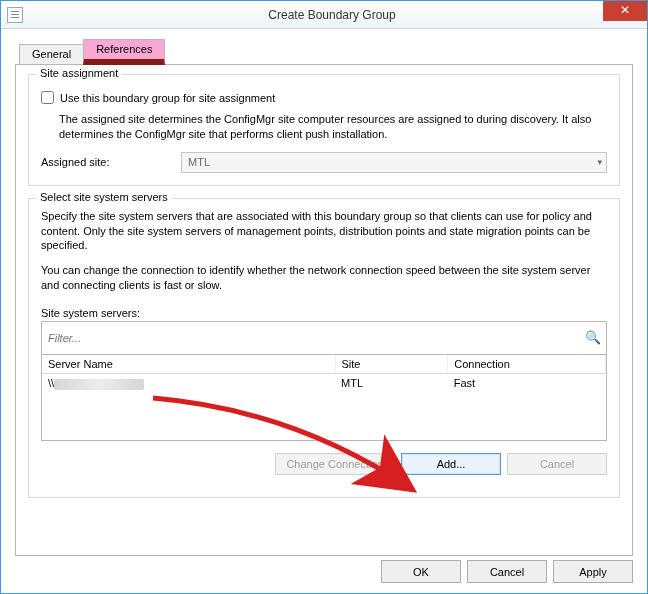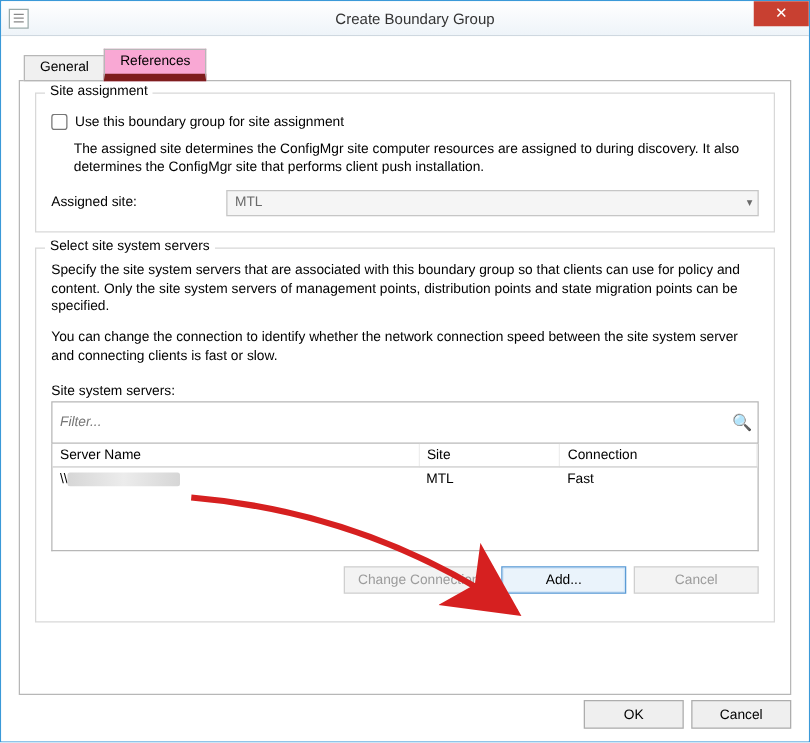--- a/index.html
+++ b/index.html
@@ -303,20 +303,21 @@
           <button class="std highlight">Add...</button>
           <button class="std" disabled="">Cancel</button>
         </div>
       </div>
 
     </div>
 
     <div class="dlgbuttons">
       <button class="dlg">OK</button>
       <button class="dlg">Cancel</button>
+      <button class="dlg">Apply</button>
     </div>
   </div>
 
   <svg class="arrow" style="left:145px; top:390px;" width="300" height="130">
     <defs>
       <marker id="ah" markerWidth="14" markerHeight="14" refX="11" refY="6" orient="auto">
         <path d="M0,0 L12,6 L0,12 L3,6 Z" fill="#d62020"></path>
       </marker>
     </defs>
     <path d="M8,8 Q150,20 268,100" stroke="#d62020" stroke-width="5" fill="none" marker-end="url(#ah)"></path>

